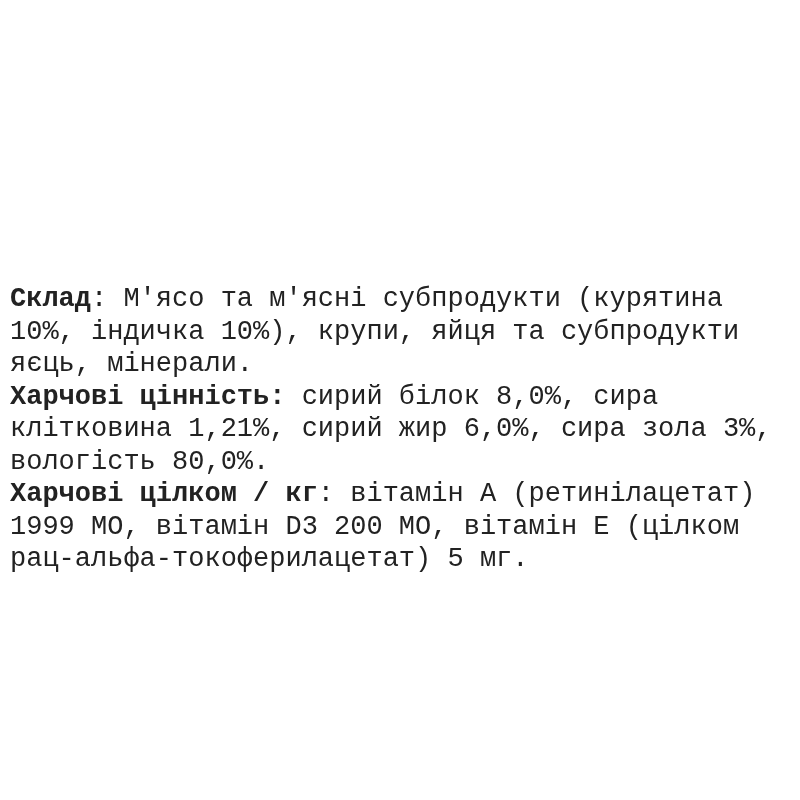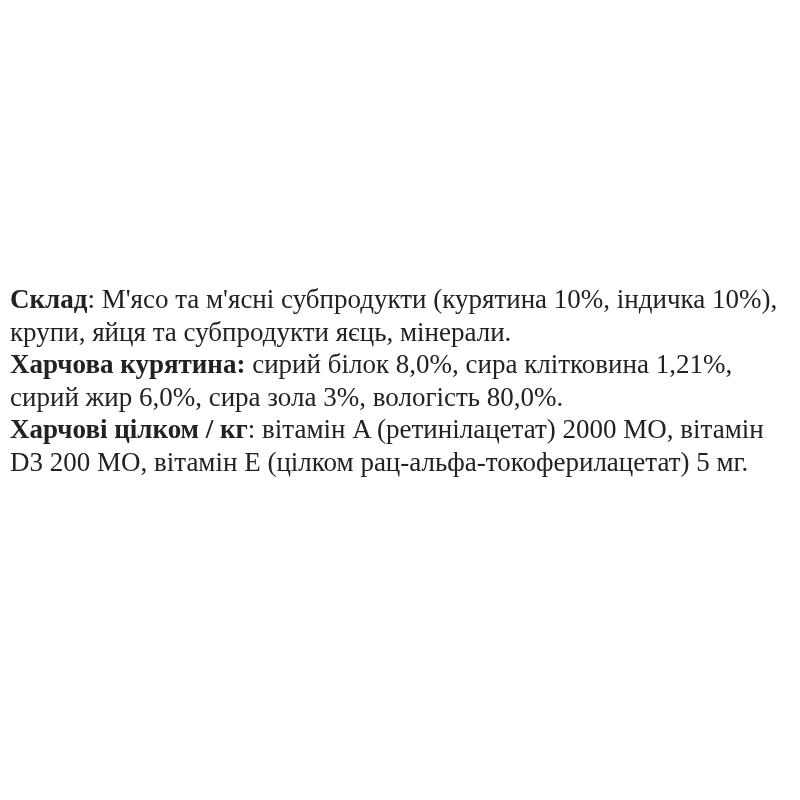--- a/index.html
+++ b/index.html
@@ -12,36 +12,36 @@
     width: 800px;
     height: 800px;
     background: #ffffff;
     overflow: hidden;
   }
   .text-block {
     position: absolute;
     left: 10px;
     top: 283px;
     width: 783px;
-    font-family: Liberation Serif, serif;
+    font-family: Liberation Mono, monospace;
     font-size: 27px;
     line-height: 32.5px;
     color: #222222;
     letter-spacing: 0;
   }
   .text-block p {
     margin: 0;
     padding: 0;
   }
   .text-block strong {
     font-weight: bold;
   }
 </style>
 </head>
 <body>
 
 <div class="canvas">
   <div class="text-block">
     <p><strong>Склад</strong><span>: М'ясо та м'ясні субпродукти (курятина 10%, індичка 10%), крупи, яйця та субпродукти яєць, мінерали.</span></p>
-    <p><strong>Харчова курятина:</strong><span> сирий білок 8,0%, сира клітковина 1,21%, сирий жир 6,0%, сира зола 3%, вологість 80,0%.</span></p>
-    <p><strong>Харчові цілком / кг</strong><span>: вітамін A (ретинілацетат) 2000 МО, вітамін D3 200 МО, вітамін E (цілком рац-альфа-токоферилацетат) 5 мг.</span></p>
+    <p><strong>Харчові цінність:</strong><span> сирий білок 8,0%, сира клітковина 1,21%, сирий жир 6,0%, сира зола 3%, вологість 80,0%.</span></p>
+    <p><strong>Харчові цілком / кг</strong><span>: вітамін A (ретинілацетат) 1999 МО, вітамін D3 200 МО, вітамін E (цілком рац-альфа-токоферилацетат) 5 мг.</span></p>
   </div>
 </div>
 
 </body></html>

